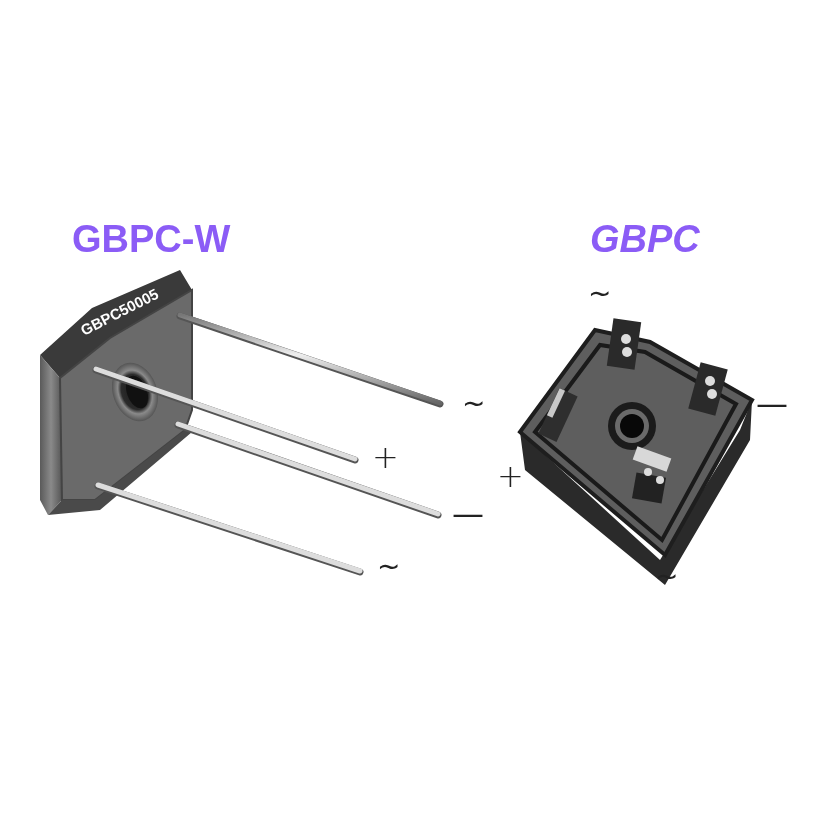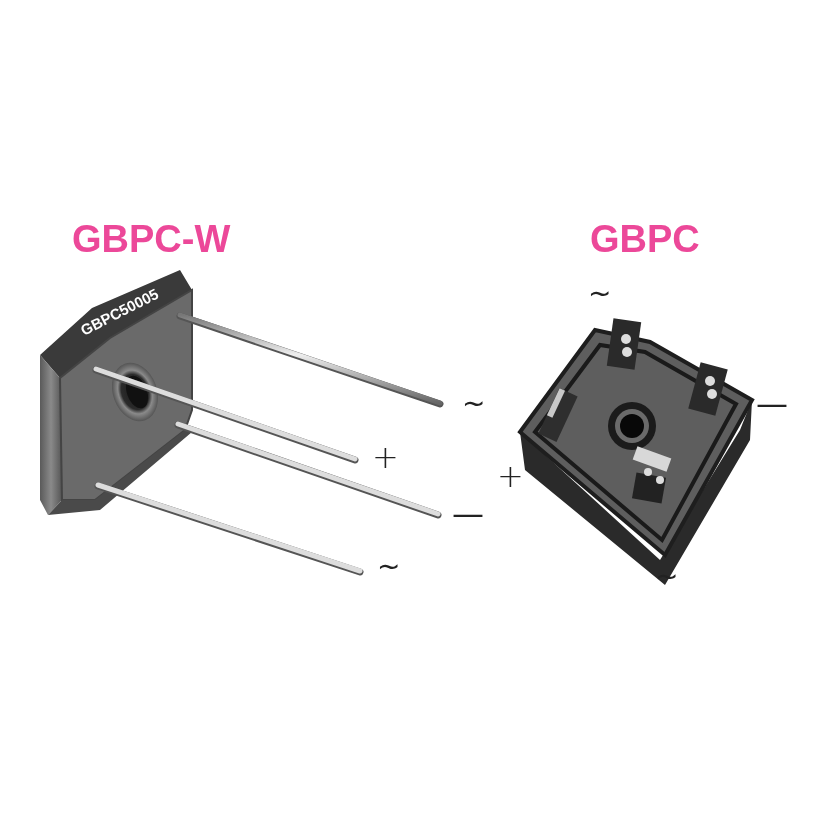--- a/index.html
+++ b/index.html
@@ -1,30 +1,30 @@
 <!DOCTYPE html>
 <html><head>
 <meta charset="utf-8">
 <style>
   html, body { margin: 0; padding: 0; background: #ffffff; }
   body { width: 823px; height: 823px; position: relative; overflow: hidden;
          font-family: "Liberation Sans", sans-serif; }
-  .title { position: absolute; font-weight: bold; font-size: 38px; color: #ec4899; letter-spacing: 0px; }
+  .title { position: absolute; font-weight: bold; font-size: 38px; color: #8b5cf6; letter-spacing: 0px; }
   .sym { position: absolute; font-family: "DejaVu Sans", sans-serif; color: #222; line-height: 1; }
   .sym.tilde { font-size: 28px; }
   .sym.plus { font-size: 32px; font-weight: 300; }
   .sym.minus { font-size: 32px; }
   svg { position: absolute; left: 0; top: 0; }
   .marking { font-family: "Liberation Sans", sans-serif; font-weight: bold; }
 </style>
 </head>
 <body>
 
 <div class="title" style="left:72px; top:218px;">GBPC-W</div>
-<div class="title" style="left:590px; top:218px;">GBPC</div>
+<div class="title" style="left:590px; top:218px;font-style:italic;">GBPC</div>
 
 <svg width="823" height="823">
   <defs>
     <linearGradient id="pinGrad" x1="0" y1="0" x2="0" y2="1">
       <stop offset="0" stop-color="#777"></stop>
       <stop offset="0.45" stop-color="#eee"></stop>
       <stop offset="1" stop-color="#666"></stop>
     </linearGradient>
     <linearGradient id="sideGrad" x1="0" y1="0" x2="1" y2="0">
       <stop offset="0" stop-color="#5a5a5a"></stop>

